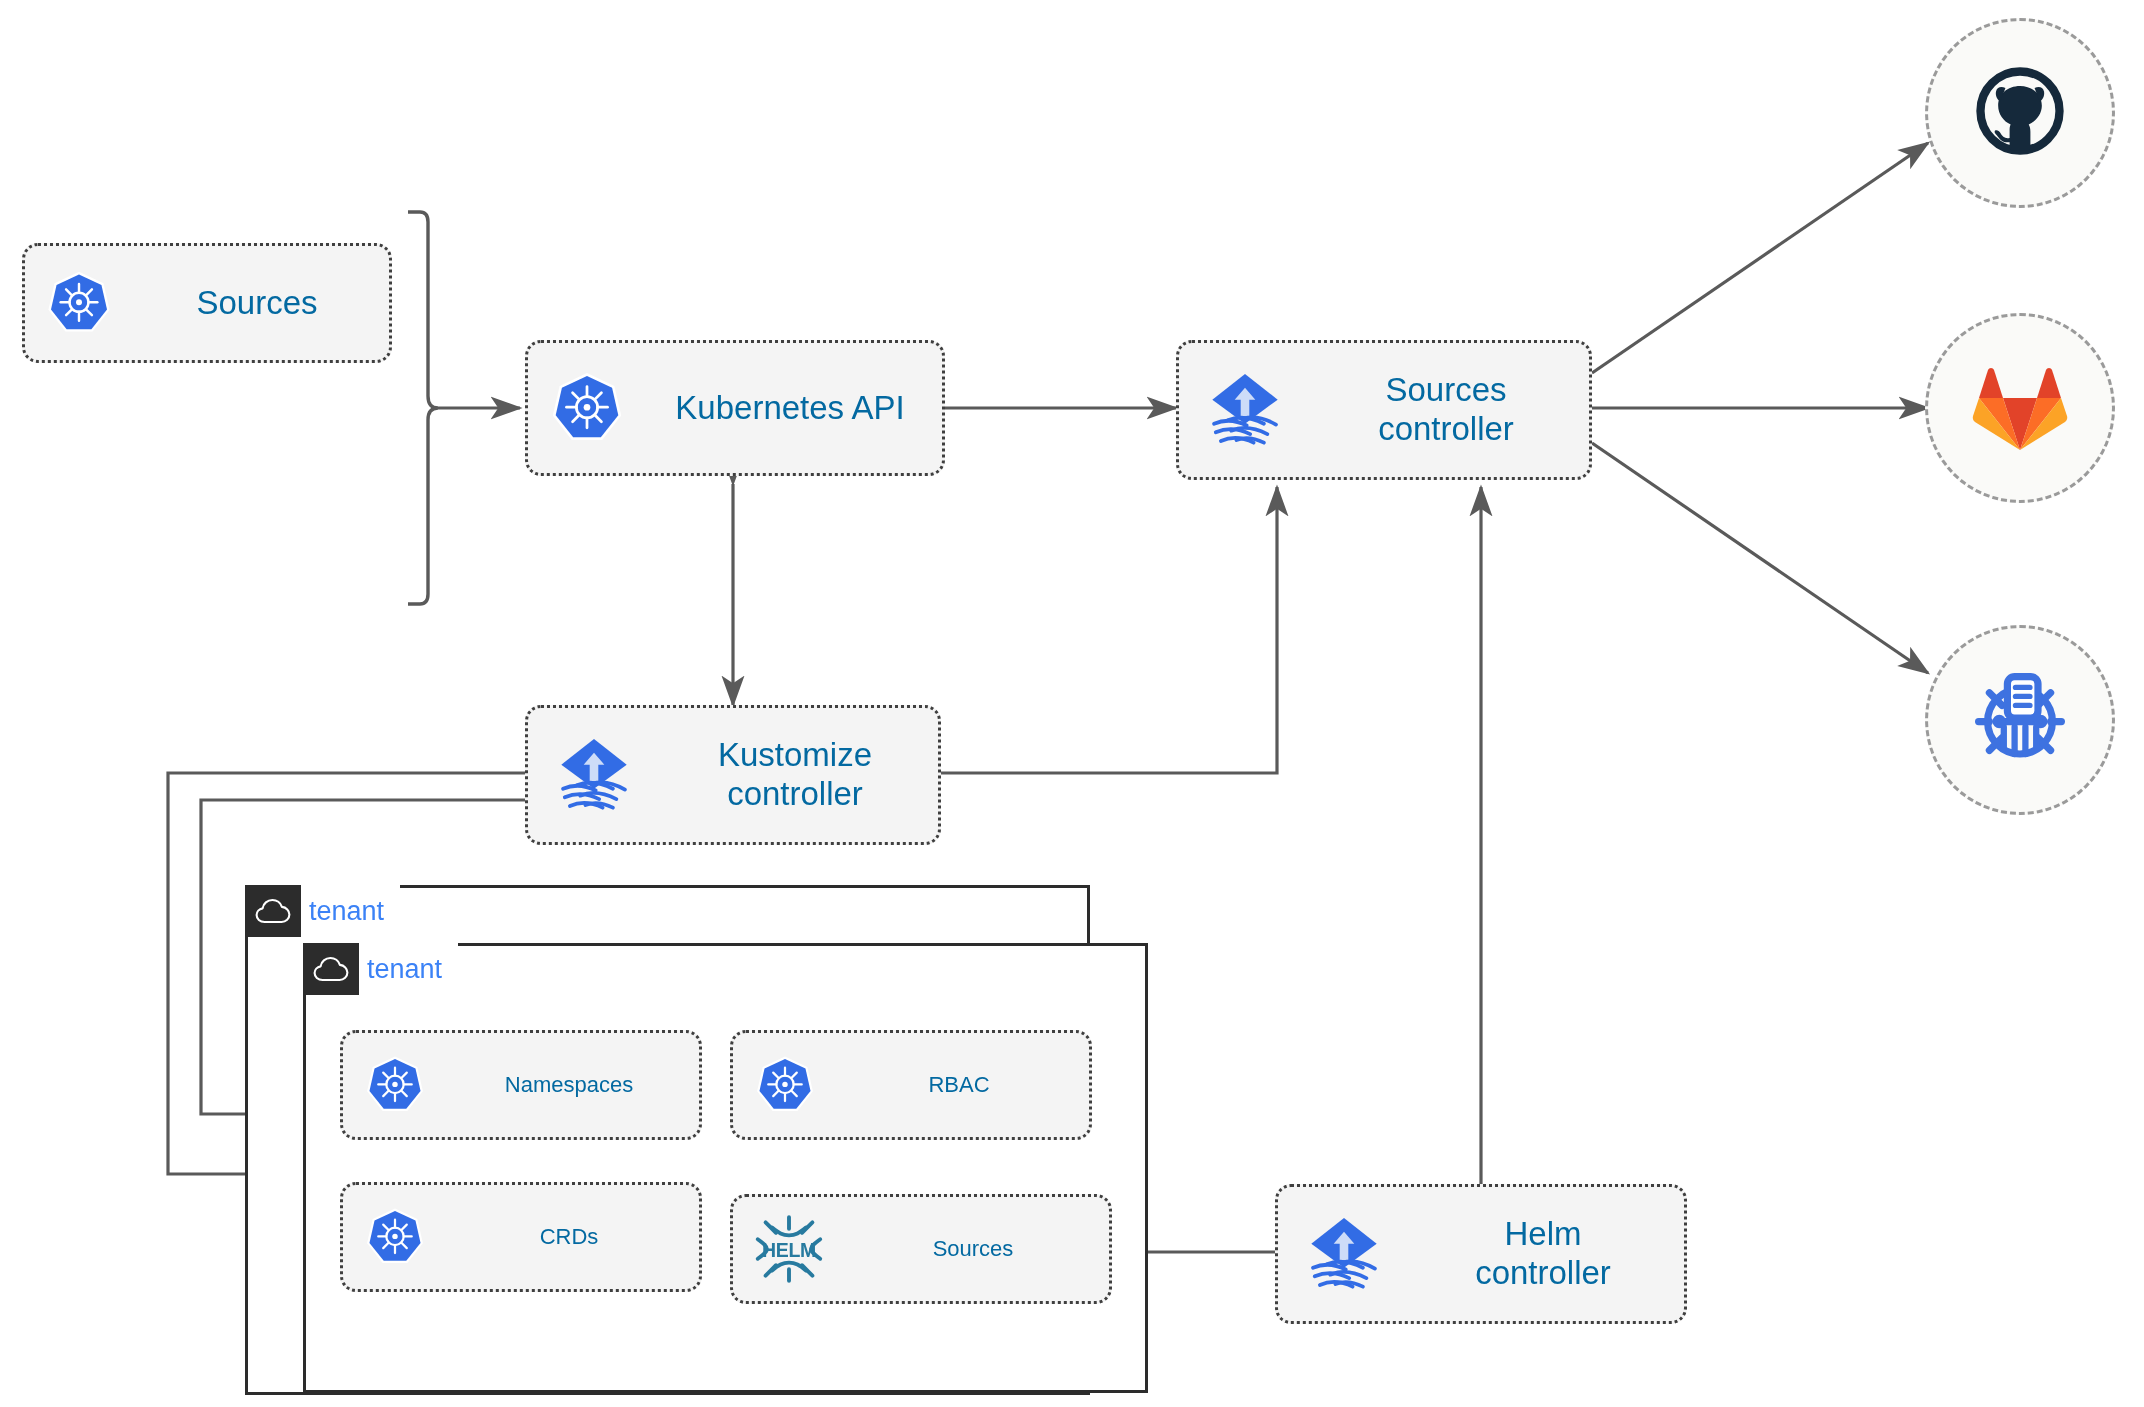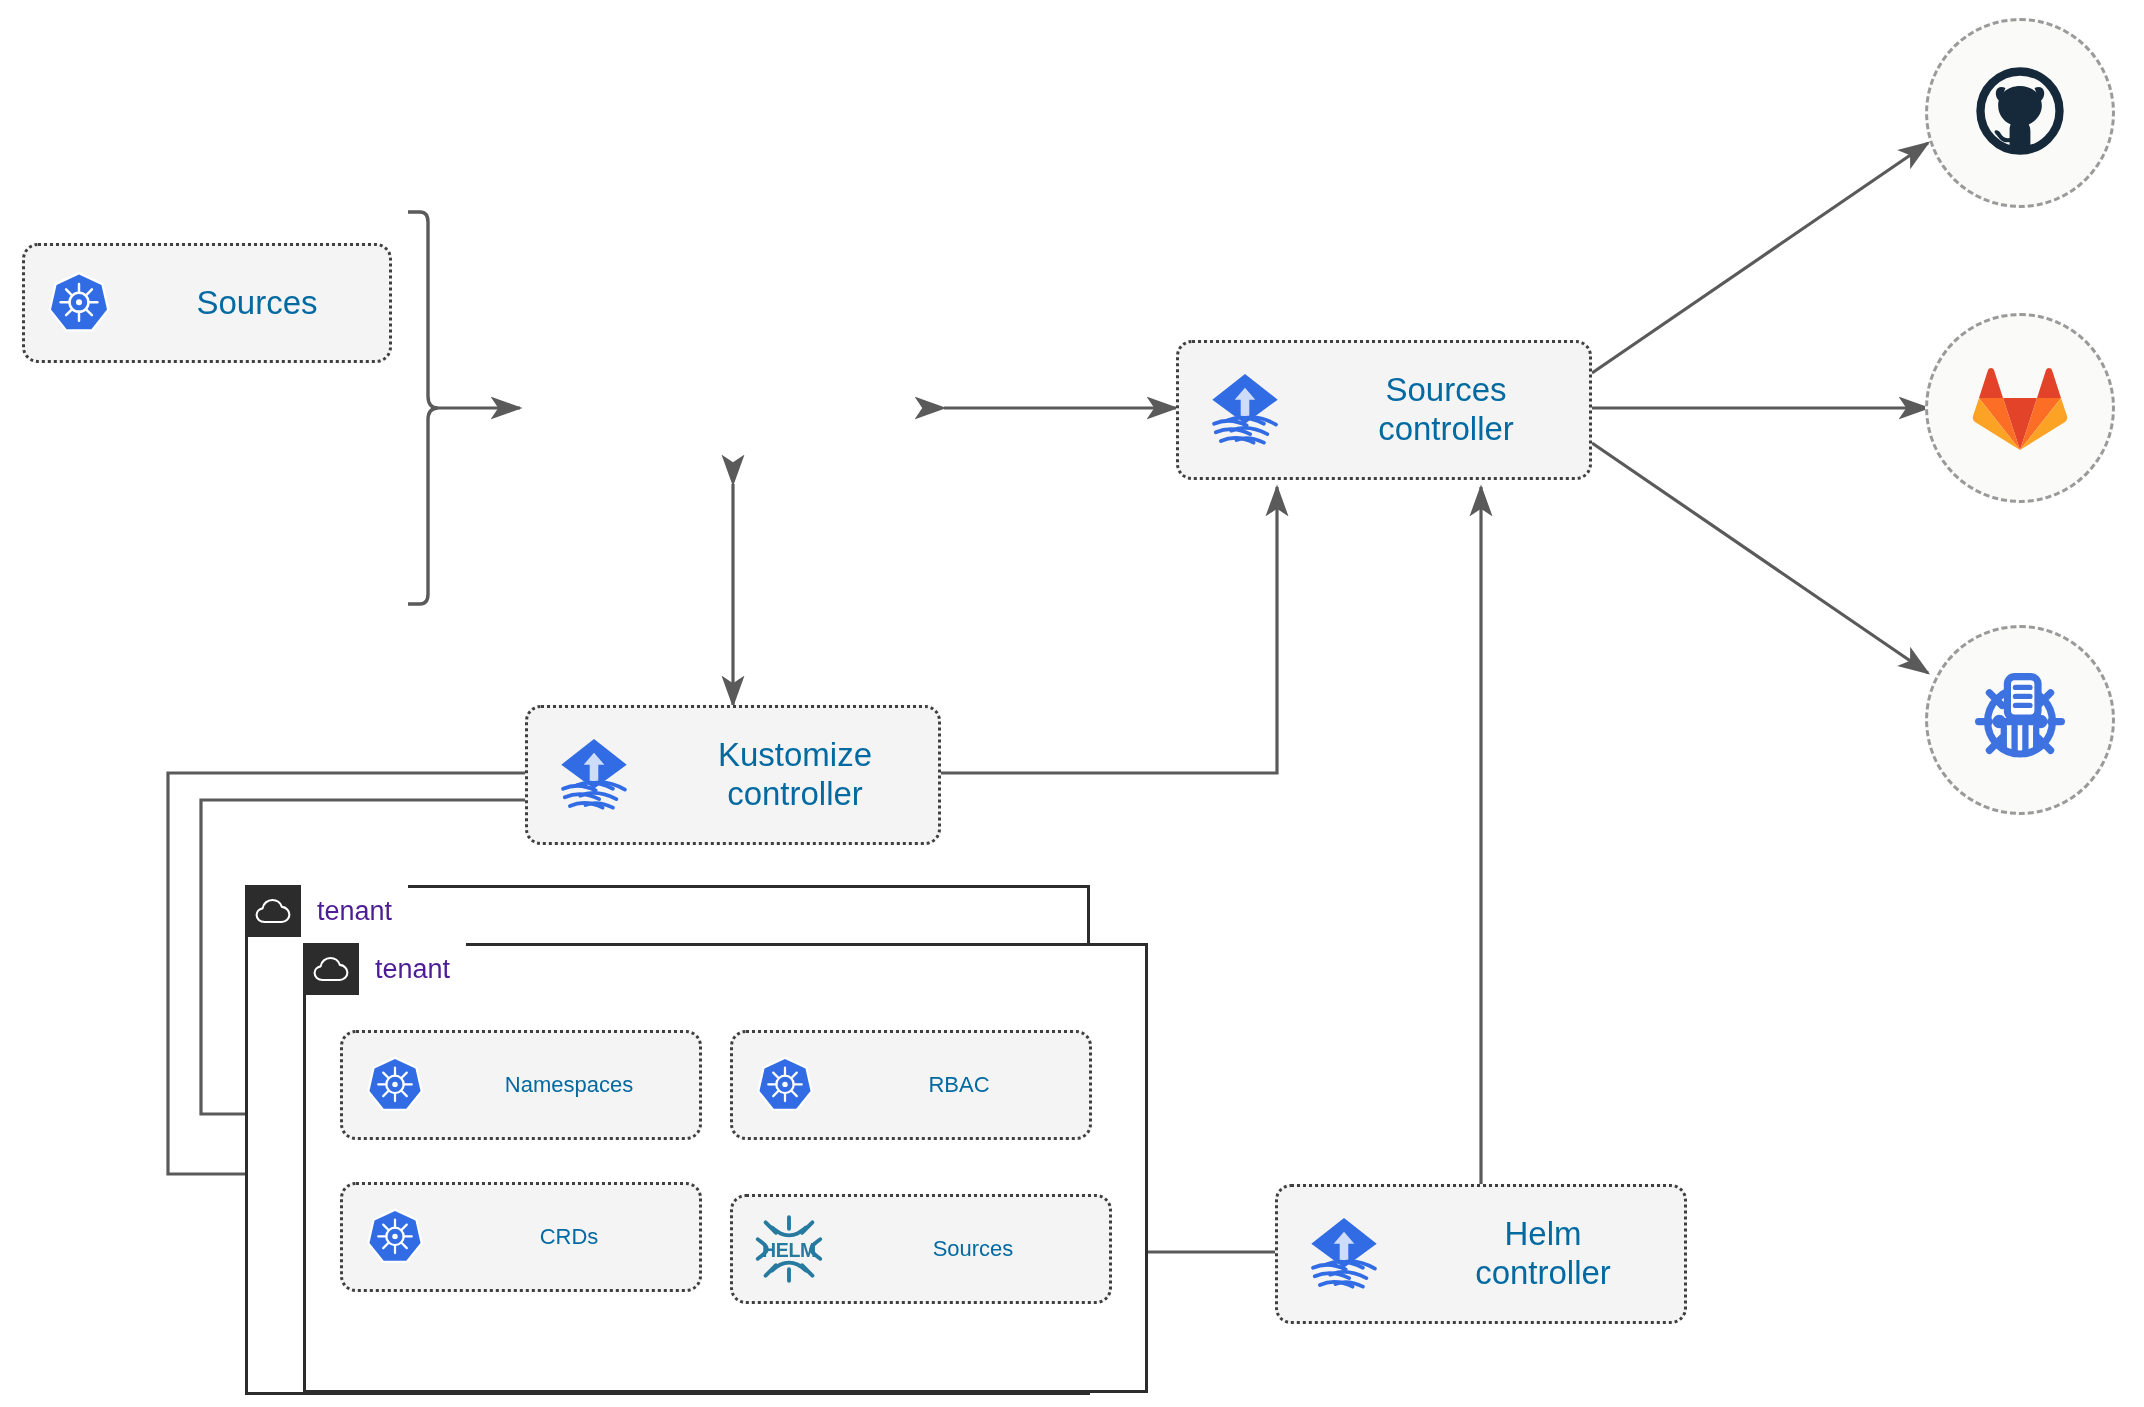--- a/index.html
+++ b/index.html
@@ -86,22 +86,22 @@
   .tenant-badge {
     width: 56px;
     height: 52px;
     background: #2c2c2c;
     display: flex;
     align-items: center;
     justify-content: center;
   }
   .tenant-name {
     font-size: 27px;
-    color: #4c1d95;
-    padding-left: 16px;
+    color: #3b82f6;
+    padding-left: 8px;
     background: #ffffff;
     height: 52px;
     display: flex;
     align-items: center;
     padding-right: 16px;
   }
 </style>
 </head>
 <body>
 
@@ -189,20 +189,41 @@
           <line x1="69" y1="30" x2="60" y2="39"></line>
           <line x1="40" y1="59" x2="31" y2="68"></line>
         </g>
         <circle cx="50" cy="49" r="4.4" fill="#ffffff"></circle>
       </svg>
     </div>
     <div class="lbl">Sources</div>
   </div>
 
 
+  <div class="rbox" style="left:525px; top:340px; width:420px; height:136px;">
+    <div class="ic" style="width:118px;">
+      <svg width="76" height="76" viewBox="0 0 100 100" xmlns="http://www.w3.org/2000/svg">
+        <path d="M50 4 L86 21 L95 60 L70 92 L30 92 L5 60 L14 21 Z" fill="#ffffff"></path>
+        <path d="M50 8 L83 23.5 L91.2 59.5 L68.2 88.5 L31.8 88.5 L8.8 59.5 L17 23.5 Z" fill="#326ce5"></path>
+        <g stroke="#ffffff" stroke-width="3.6" fill="none" stroke-linecap="round">
+          <circle cx="50" cy="49" r="14"></circle>
+          <line x1="50" y1="22" x2="50" y2="35"></line>
+          <line x1="50" y1="63" x2="50" y2="76"></line>
+          <line x1="23" y1="49" x2="36" y2="49"></line>
+          <line x1="64" y1="49" x2="77" y2="49"></line>
+          <line x1="31" y1="30" x2="40" y2="39"></line>
+          <line x1="60" y1="59" x2="69" y2="68"></line>
+          <line x1="69" y1="30" x2="60" y2="39"></line>
+          <line x1="40" y1="59" x2="31" y2="68"></line>
+        </g>
+        <circle cx="50" cy="49" r="4.4" fill="#ffffff"></circle>
+      </svg>
+    </div>
+    <div class="lbl">Kubernetes API</div>
+  </div>
 
   <div class="rbox" style="left:1176px; top:340px; width:416px; height:140px;">
     <div class="ic" style="width:132px;">
       <svg width="86" height="86" viewBox="0 0 100 100" xmlns="http://www.w3.org/2000/svg">
         <path d="M50 8 L88 38 L50 66 L12 38 Z" fill="#326ce5"></path>
         <path d="M50 24 L62 38 L55 38 L55 60 L45 60 L45 38 L38 38 Z" fill="#cddcf8"></path>
         <g fill="none" stroke="#326ce5" stroke-width="4.4" stroke-linecap="round">
           <path d="M14 66 C28 60, 40 62, 52 68"></path>
           <path d="M30 62 C44 56, 58 59, 72 66"></path>
           <path d="M48 60 C62 56, 74 60, 86 67"></path>

